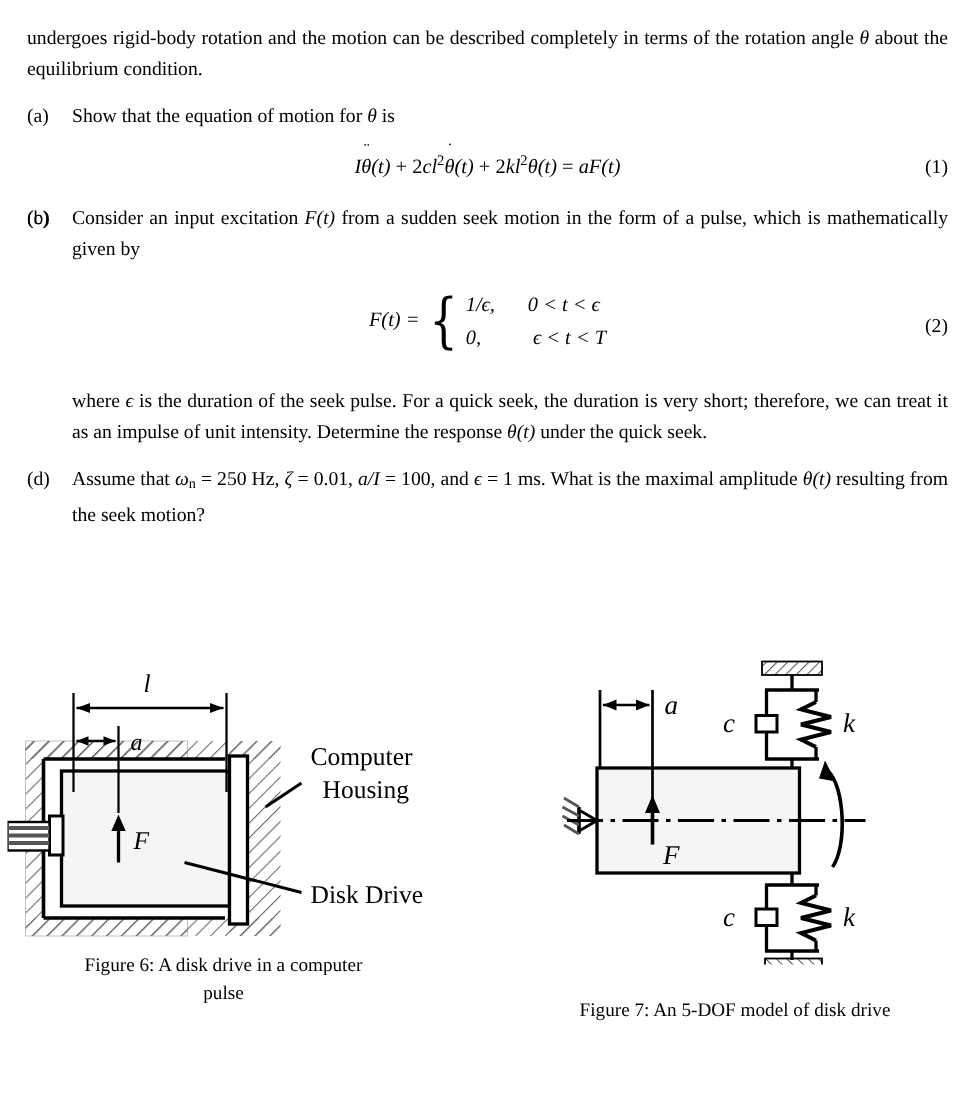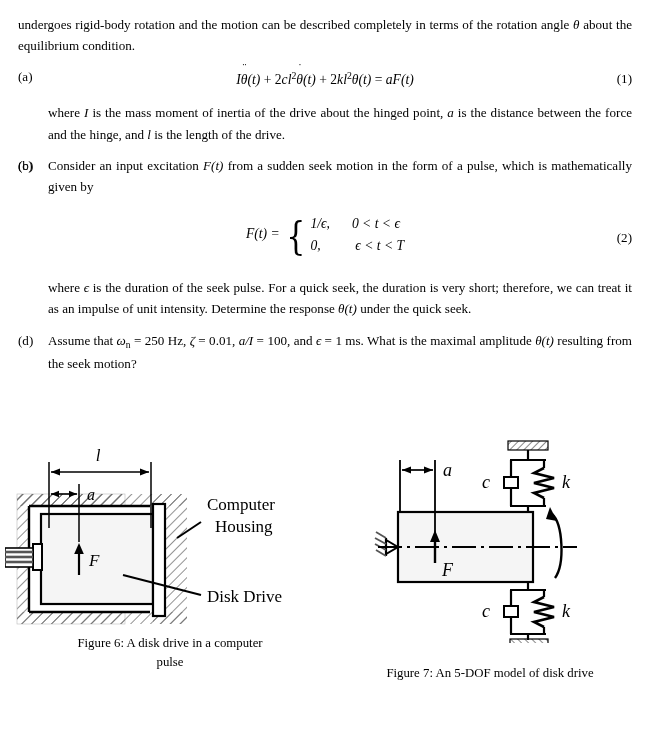--- a/index.html
+++ b/index.html
@@ -115,54 +115,51 @@
   }
   .fig6 { position: absolute; left: 5px;   top: 0px; width: 320px; height: 200px; }
   .fig7 { position: absolute; left: 330px; top: -4px; width: 320px; height: 205px; }
 
   .caption {
     position: absolute;
     font-size: 12.8px;
     line-height: 1.45;
     text-align: center;
   }
-  .cap6 { left: 25px;   top: 192px; width: 290px; }
+  .cap6 { left: 4px;   top: 192px; width: 290px; }
   .cap7 { left: 330px; top: 222px; width: 320px; }
   .cap6 .l2 { display:block; }
 </style>
 </head>
 <body>
 
 <div class="page">
 
   <div class="body-text">
 
     <p class="para">
       undergoes rigid-body rotation and the motion can be described completely in terms of the
       rotation angle <span class="it">θ</span> about the equilibrium condition.
     </p>
 
     <div class="qitem">
       <span class="qlabel">(a)</span>
+      <span>Show that the equation of motion for <span class="it">θ</span> is</span>
     </div>
 
     <div class="eqwrap">
       <div class="eq">
         <span class="it">I</span><span class="overdd"><span class="dots">¨</span><span class="it">θ</span></span><span class="it">(t)</span>
         + 2<span class="it">cl</span><span class="sup">2</span><span class="overdd"><span class="dots">˙</span><span class="it">θ</span></span><span class="it">(t)</span>
         + 2<span class="it">kl</span><span class="sup">2</span><span class="it">θ(t)</span>
         = <span class="it">aF(t)</span>
       </div>
       <div class="eqnum">(1)</div>
     </div>
 
-    <div class="qitem" style="margin-bottom:10px;">
-      <span>where <span class="it">I</span> is the mass moment of inertia of the drive about the hinged point, <span class="it">a</span> is the
-      distance between the force and the hinge, and <span class="it">l</span> is the length of the drive.</span>
-    </div>
 
     <div class="qitem">
       <span class="qlabel">(b)</span>
     </div>
 
     <div class="qitem">
       <span class="qlabel">(c)</span>
       <span>Consider an input excitation <span class="it">F(t)</span> from a sudden seek motion in the form of a pulse,
       which is mathematically given by</span>
     </div>

